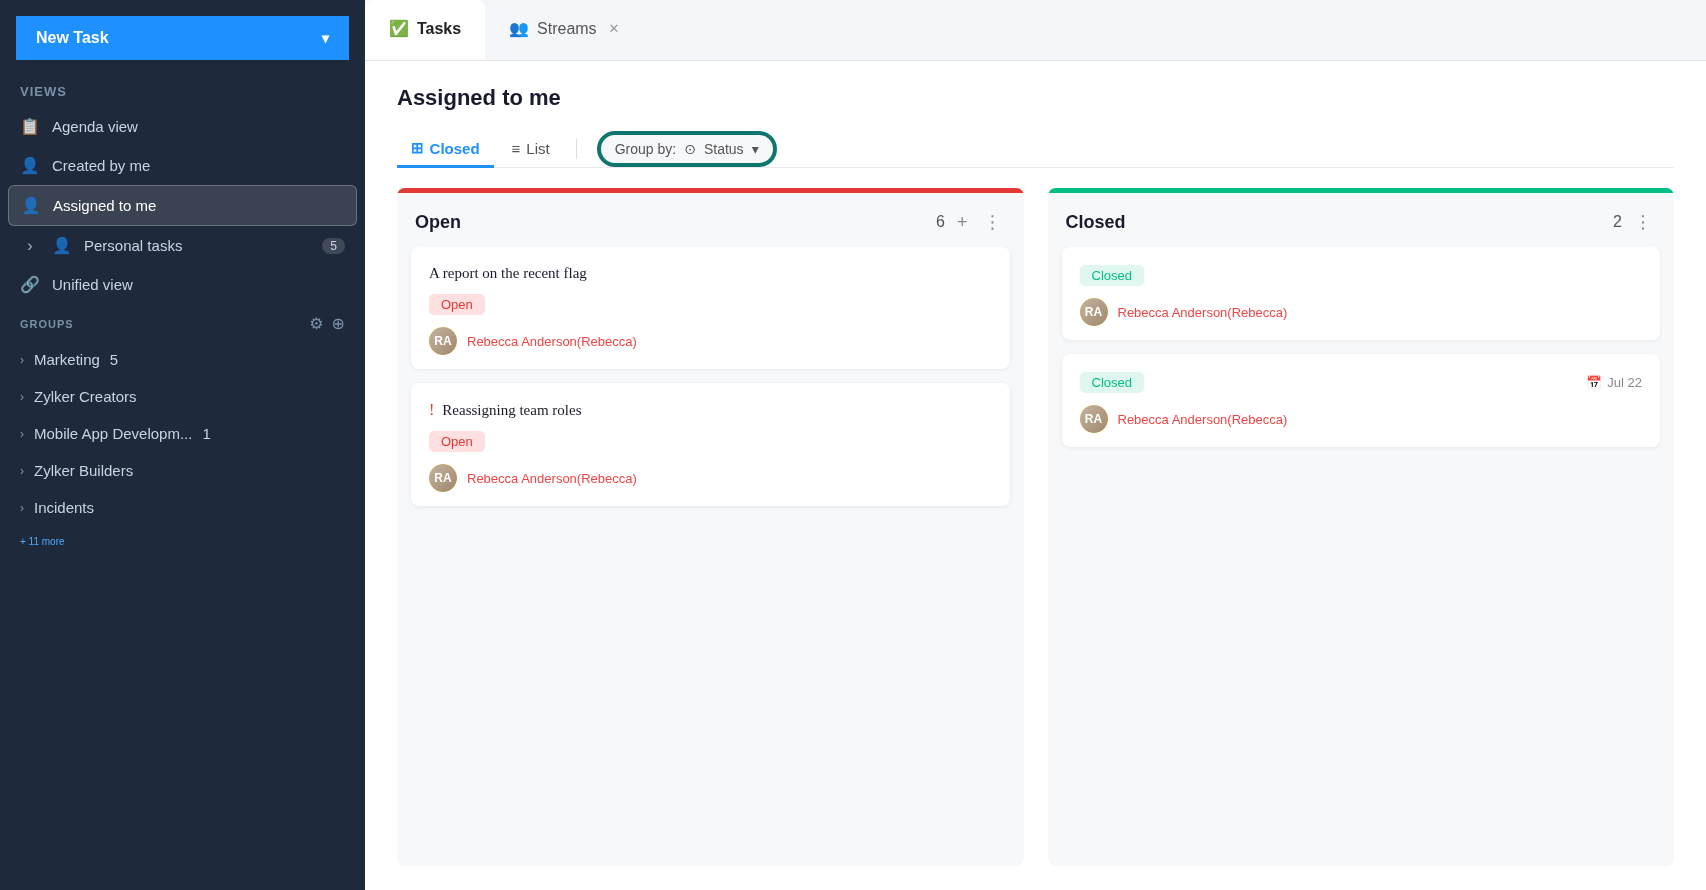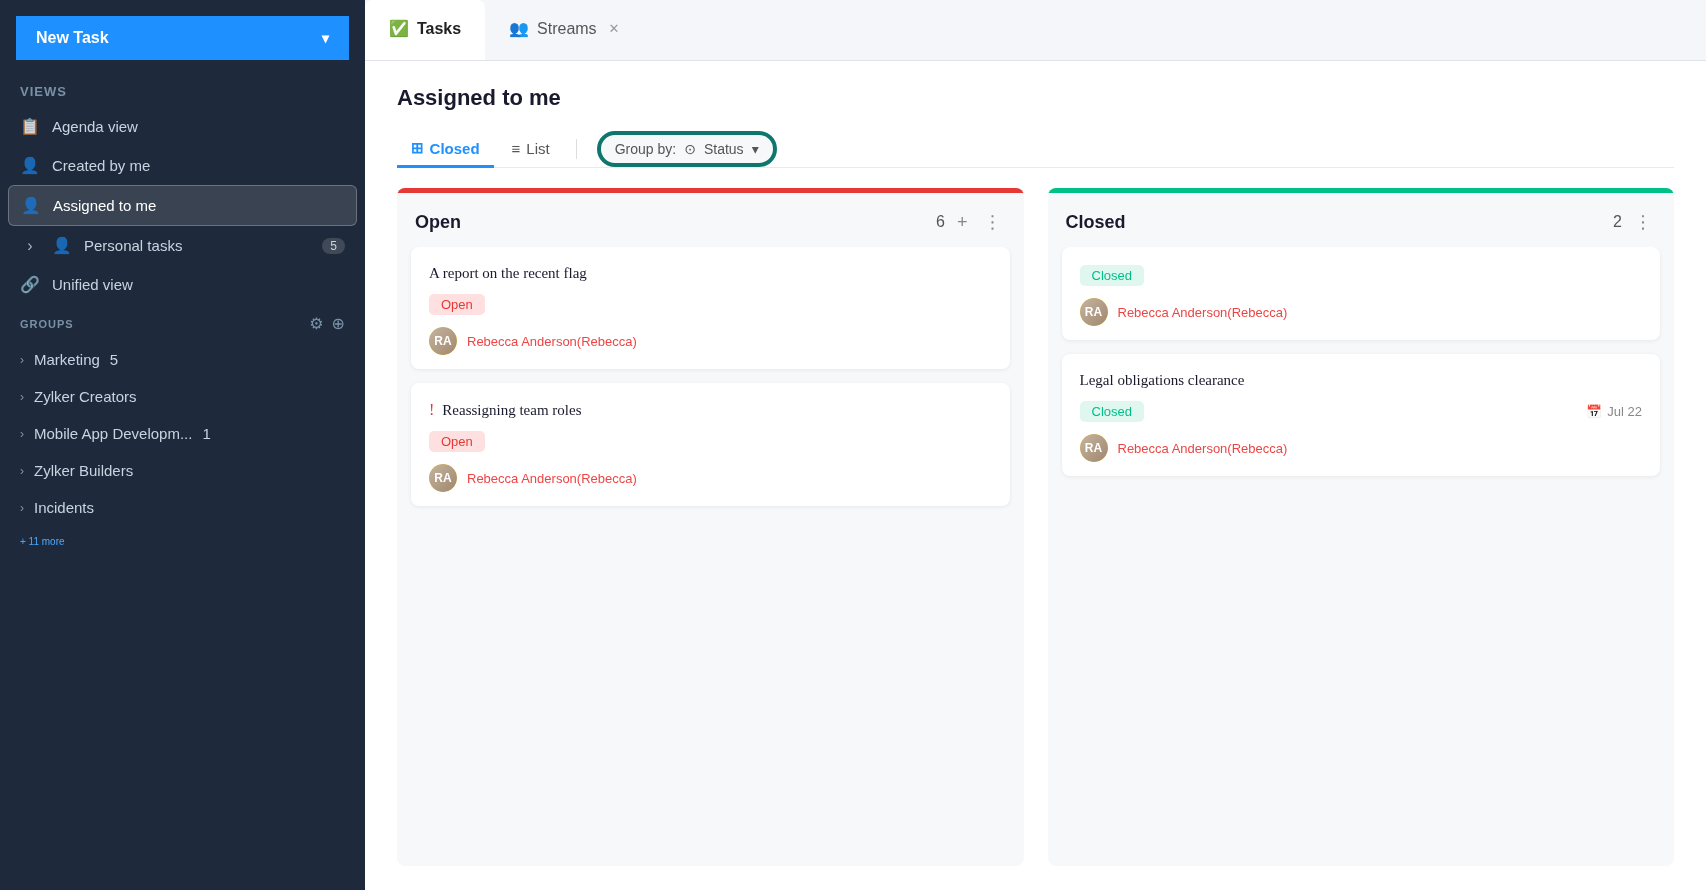--- a/index.html
+++ b/index.html
@@ -493,23 +493,20 @@
             <div class="status-badge closed">Closed</div>
             <div class="card-footer">
               <div class="avatar">
                 <div class="avatar-img">RA</div>
               </div>
               <span class="assignee-name">Rebecca Anderson(Rebecca)</span>
             </div>
           </div>
 
           <div class="card">
-            <div class="card-title">
-              <span>Legal obligations clearance</span>
-            </div>
             <div style="display:flex; align-items:center; justify-content:space-between; margin-bottom:12px;">
               <div class="status-badge closed" style="margin-bottom:0;">Closed</div>
               <div class="card-date">
                 <span>📅</span>
                 <span>Jul 22</span>
               </div>
             </div>
             <div class="card-footer">
               <div class="avatar">
                 <div class="avatar-img">RA</div>

